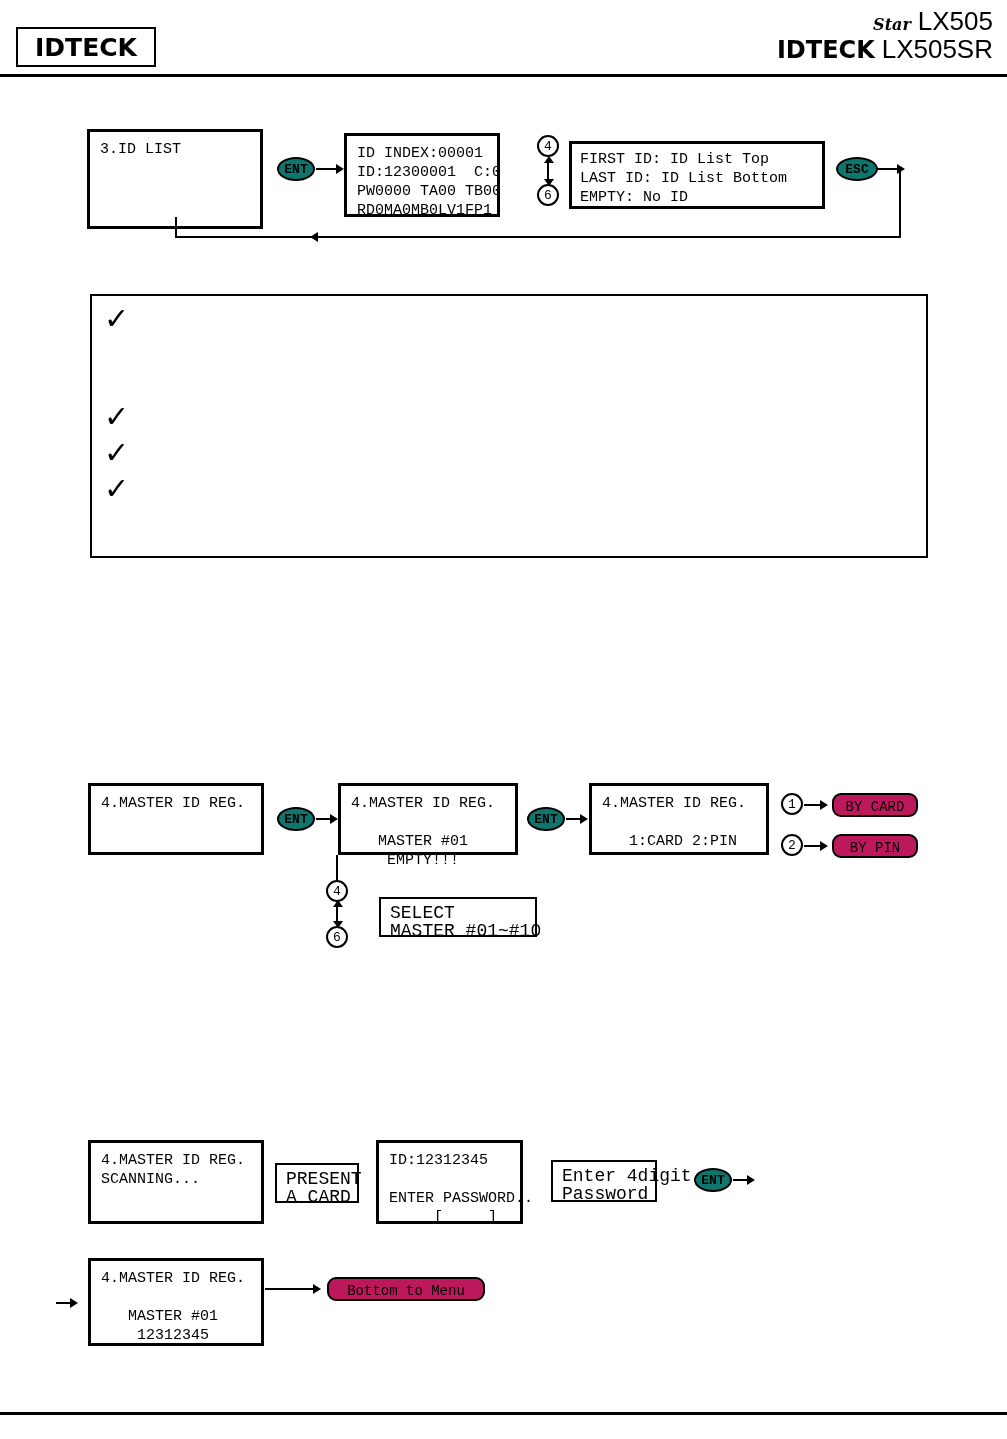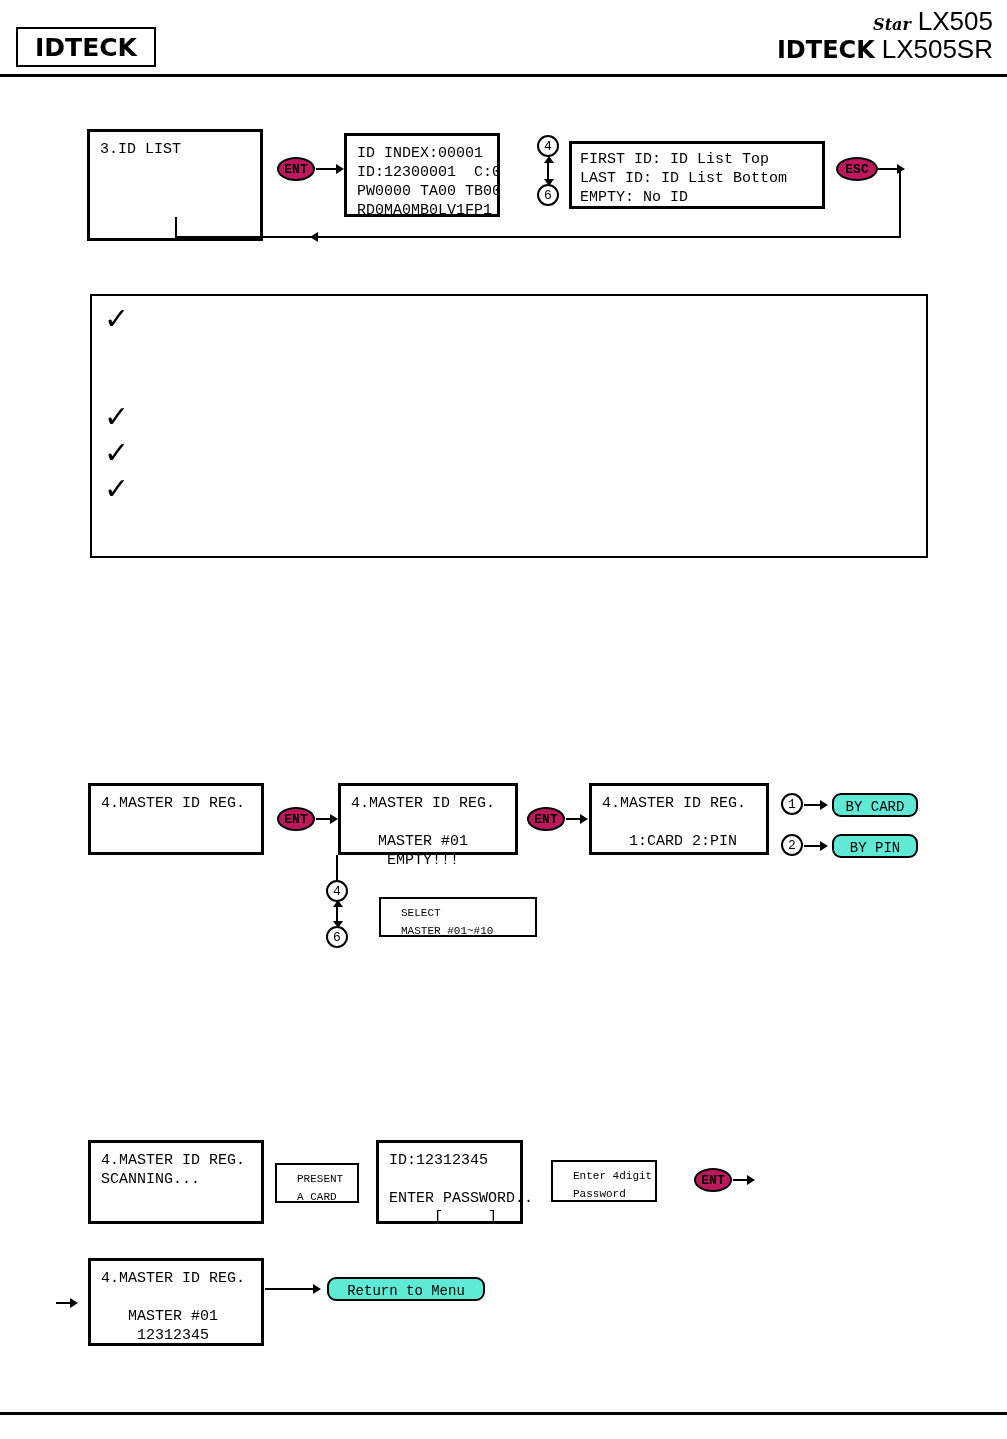--- a/index.html
+++ b/index.html
@@ -40,32 +40,32 @@
   .lcd{
     position:absolute;border:3px solid #000;background:#fff;
     font-family:"Liberation Mono", monospace;
     font-size:15px;line-height:19px;
     padding:8px 10px;box-sizing:border-box;
     white-space:pre;
   }
   .plain{
     position:absolute;border:2px solid #000;background:#fff;
     font-family:"Liberation Mono", monospace;
-    font-size:11px;line-height:18px;
-    padding:5px 20px;box-sizing:border-box;white-space:pre;
+    font-size:18px;line-height:18px;
+    padding:5px 9px;box-sizing:border-box;white-space:pre;
   }
   .rnd{
-    position:absolute;border:2px solid #000;border-radius:9px;background:#5eead4;
+    position:absolute;border:2px solid #000;border-radius:9px;background:#be185d;
     font-family:"Liberation Mono", monospace;
     font-size:14px;line-height:17px;
     padding:4px 8px;box-sizing:border-box;white-space:pre;text-align:center;
   }
   .keycap{
     position:absolute;border:2px solid #000;border-radius:50%/50%;
-    background:#be185d;
+    background:#0f766e;
     font-family:"Liberation Mono", monospace;
     font-size:13px;font-weight:bold;
     display:flex;align-items:center;justify-content:center;
     box-sizing:border-box;
   }
   .circ{
     position:absolute;border:2px solid #000;border-radius:50%;
     background:#fff;width:22px;height:22px;
     font-family:"Liberation Mono", monospace;font-size:13px;
     display:flex;align-items:center;justify-content:center;box-sizing:border-box;
@@ -101,21 +101,21 @@
       <span class="star">Star</span>
       <span class="mdl">LX505</span>
     </div>
     <div class="hdr-line2">
       <span class="brand">IDTECK</span>
       <span class="mdl">LX505SR</span>
     </div>
   </div>
   <div class="hdr-rule"></div>
 
-  <div class="lcd" style="left:87px;top:129px;width:176px;height:112px;">3.ID LIST</div>
+  <div class="lcd" style="left:87px;top:129px;width:176px;height:100px;">3.ID LIST</div>
 
   <div class="keycap" style="left:277px;top:157px;width:38px;height:24px;">ENT</div>
   <div class="hline" style="left:316px;top:168px;width:22px;"></div>
   <div class="arrow-r" style="left:336px;top:164px;"></div>
 
   <div class="lcd" style="left:344px;top:133px;width:156px;height:84px;">ID INDEX:00001
 ID:12300001  C:0
 PW0000 TA00 TB00
 RD0MA0MB0LV1FP1</div>
 
@@ -207,16 +207,16 @@
 
   <div class="arrow-r" style="left:70px;top:1298px;"></div>
   <div class="hline" style="left:56px;top:1302px;width:16px;"></div>
   <div class="lcd" style="left:88px;top:1258px;width:176px;height:88px;">4.MASTER ID REG.
 
    MASTER #01
     12312345</div>
 
   <div class="hline" style="left:265px;top:1288px;width:50px;"></div>
   <div class="arrow-r" style="left:313px;top:1284px;"></div>
-  <div class="rnd" style="left:327px;top:1277px;width:158px;height:24px;">Return to Menu</div>
+  <div class="rnd" style="left:327px;top:1277px;width:158px;height:24px;">Bottom to Menu</div>
 
   <div class="ftr-rule"></div>
 </div>
 
 </body></html>

